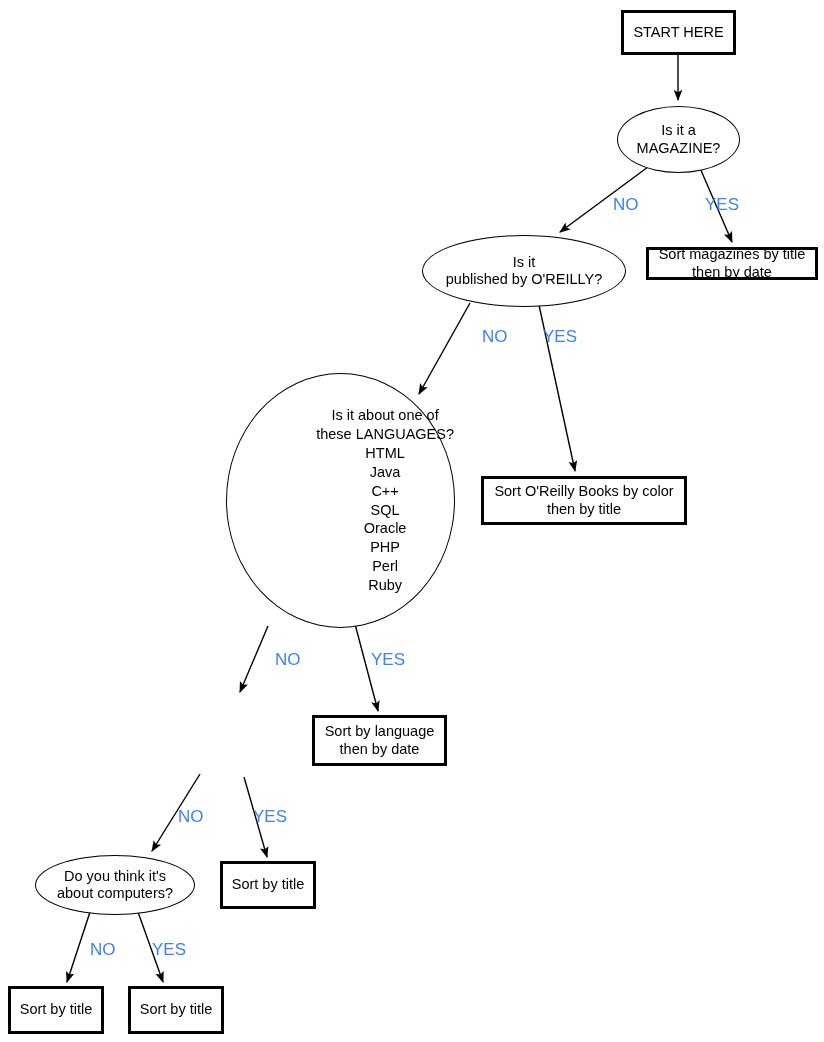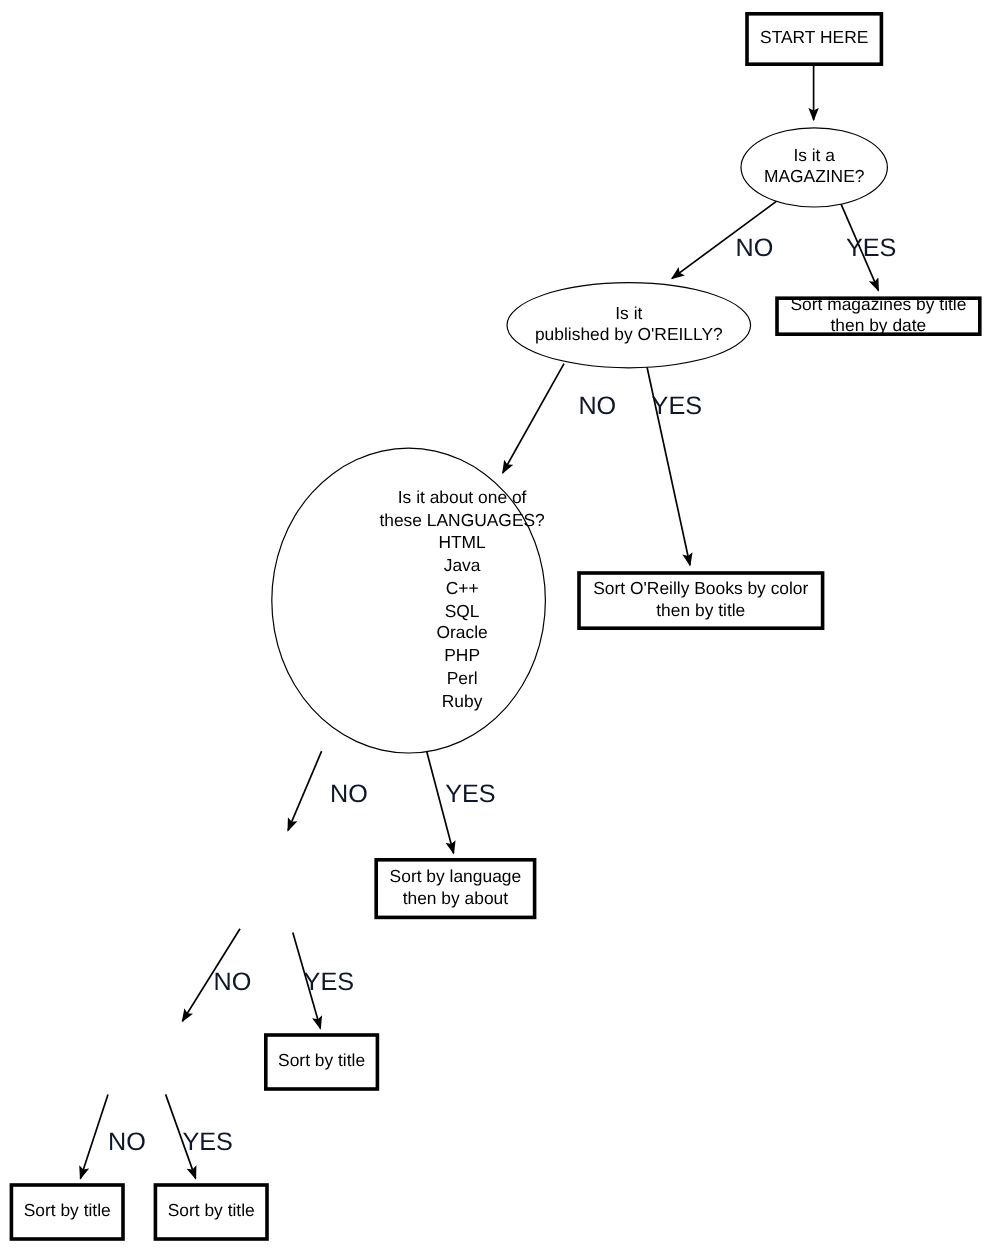--- a/index.html
+++ b/index.html
@@ -47,22 +47,22 @@
     border-radius: 50%;
     background: #ffffff;
     font-size: 14.5px;
   }
   .node.decision.big {
     font-size: 14.5px;
     line-height: 1.30;
   }
   .edge-label {
     position: absolute;
-    font-size: 21px;
-    color: #0f172a;
+    font-size: 17px;
+    color: #3b82f6;
     z-index: 3;
     white-space: nowrap;
   }
 </style>
 </head>
 <body>
 
 <div id="flowchart-canvas">
 
   <svg id="edge-layer" viewBox="0 0 824 1042" xmlns="http://www.w3.org/2000/svg">
@@ -127,28 +127,32 @@
 C++
 SQL
 Oracle
 PHP
 Perl
 Ruby</span>
   </div>
 
   <div class="node process" style="left:312px; top:715px; width:135px; height:51px;">
     <span>Sort by language
-then by about</span>
+then by date</span>
   </div>
 
 
   <div class="node process" style="left:220px; top:861px; width:96px; height:48px;">
     <span>Sort by title</span>
   </div>
 
+  <div class="node decision" style="left:35px; top:855px; width:160px; height:60px;">
+    <span>Do you think it's
+about computers?</span>
+  </div>
 
   <div class="node process" style="left:8px; top:986px; width:96px; height:48px;">
     <span>Sort by title</span>
   </div>
 
   <div class="node process" style="left:128px; top:986px; width:96px; height:48px;">
     <span>Sort by title</span>
   </div>
 
   <span class="edge-label" style="left:613px; top:195px;">NO</span>

